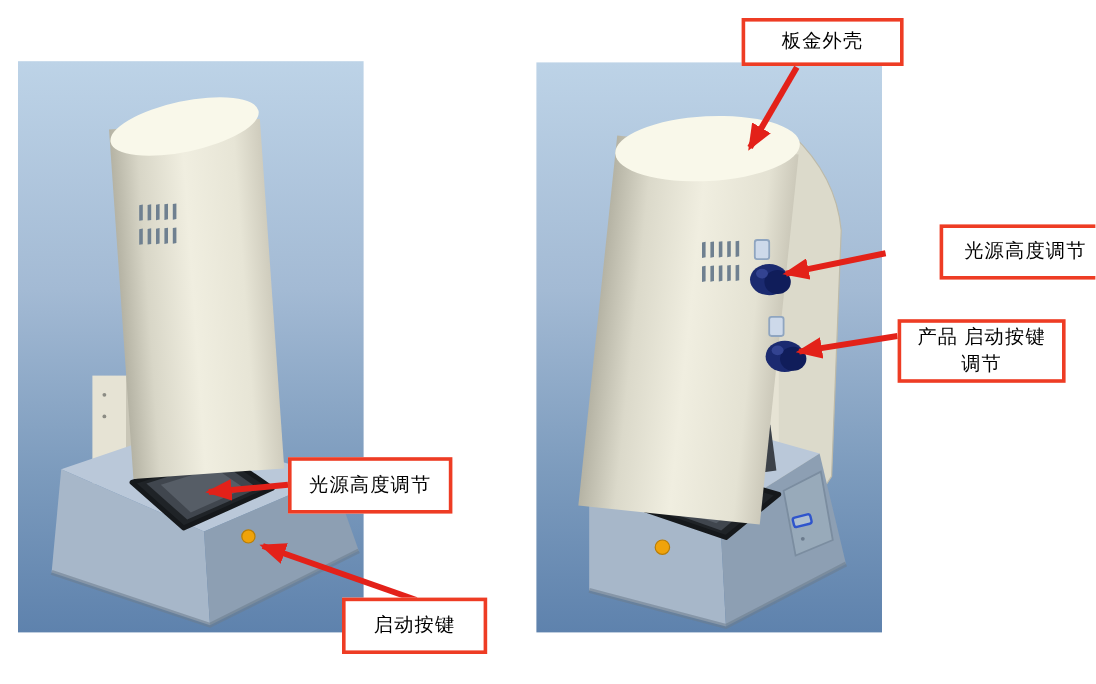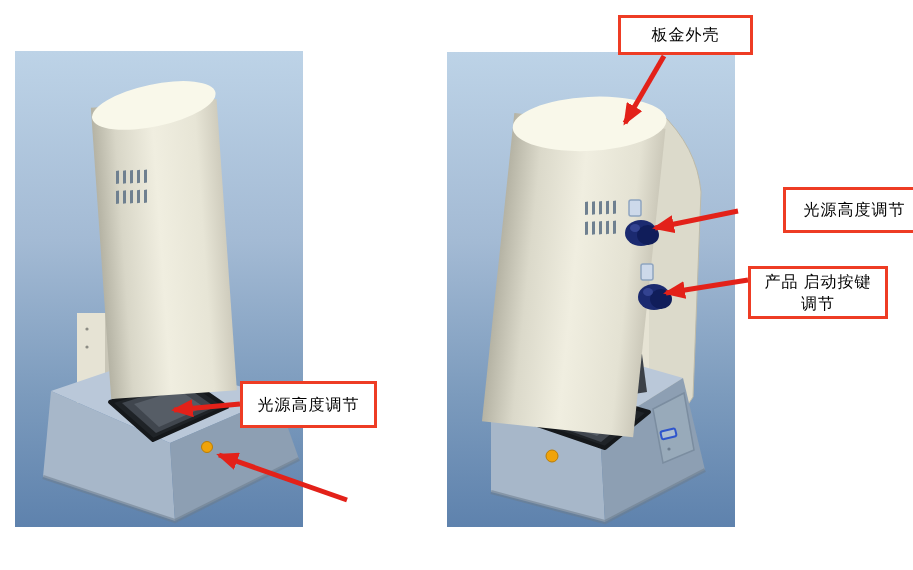--- a/index.html
+++ b/index.html
@@ -173,14 +173,17 @@
 
   <div class="callout" style="left:748px;top:266px;width:134px;height:47px;">
     <span>产品 启动按键</span>
     <span>调节</span>
   </div>
 
   <div class="callout" style="left:240px;top:381px;width:131px;height:41px;">
     <span>光源高度调节</span>
   </div>
 
+  <div class="callout" style="left:285px;top:498px;width:115px;height:41px;">
+    <span>启动按键</span>
+  </div>
 
 </div>
 
 </body></html>

